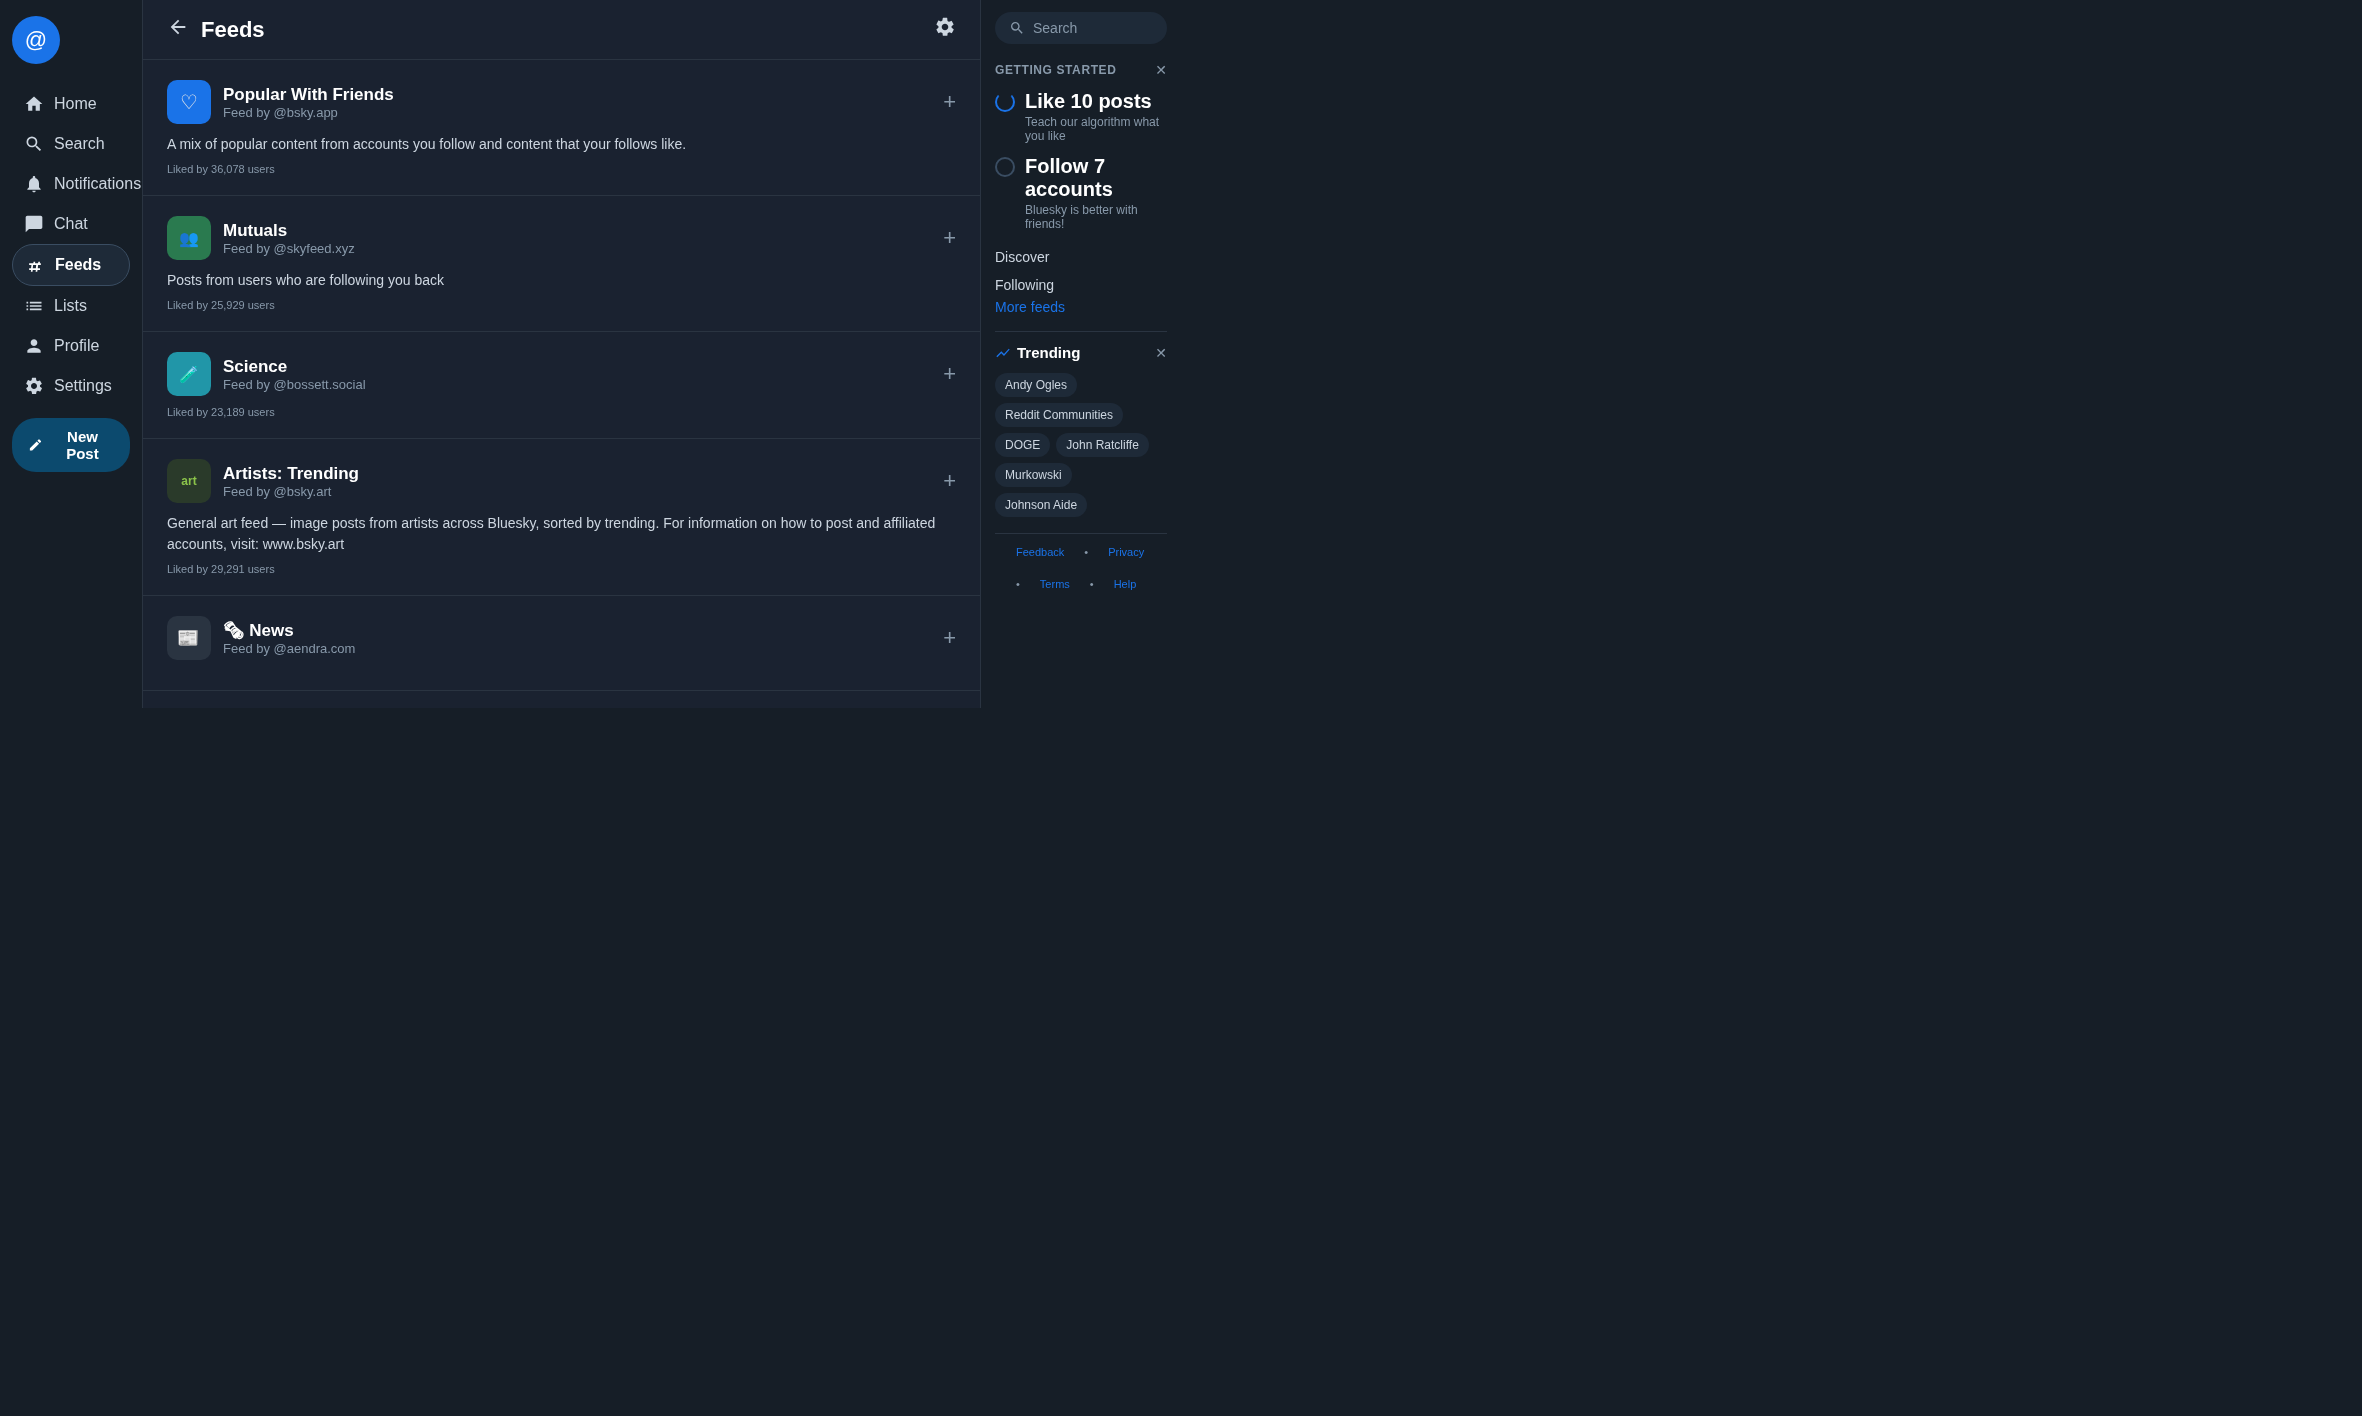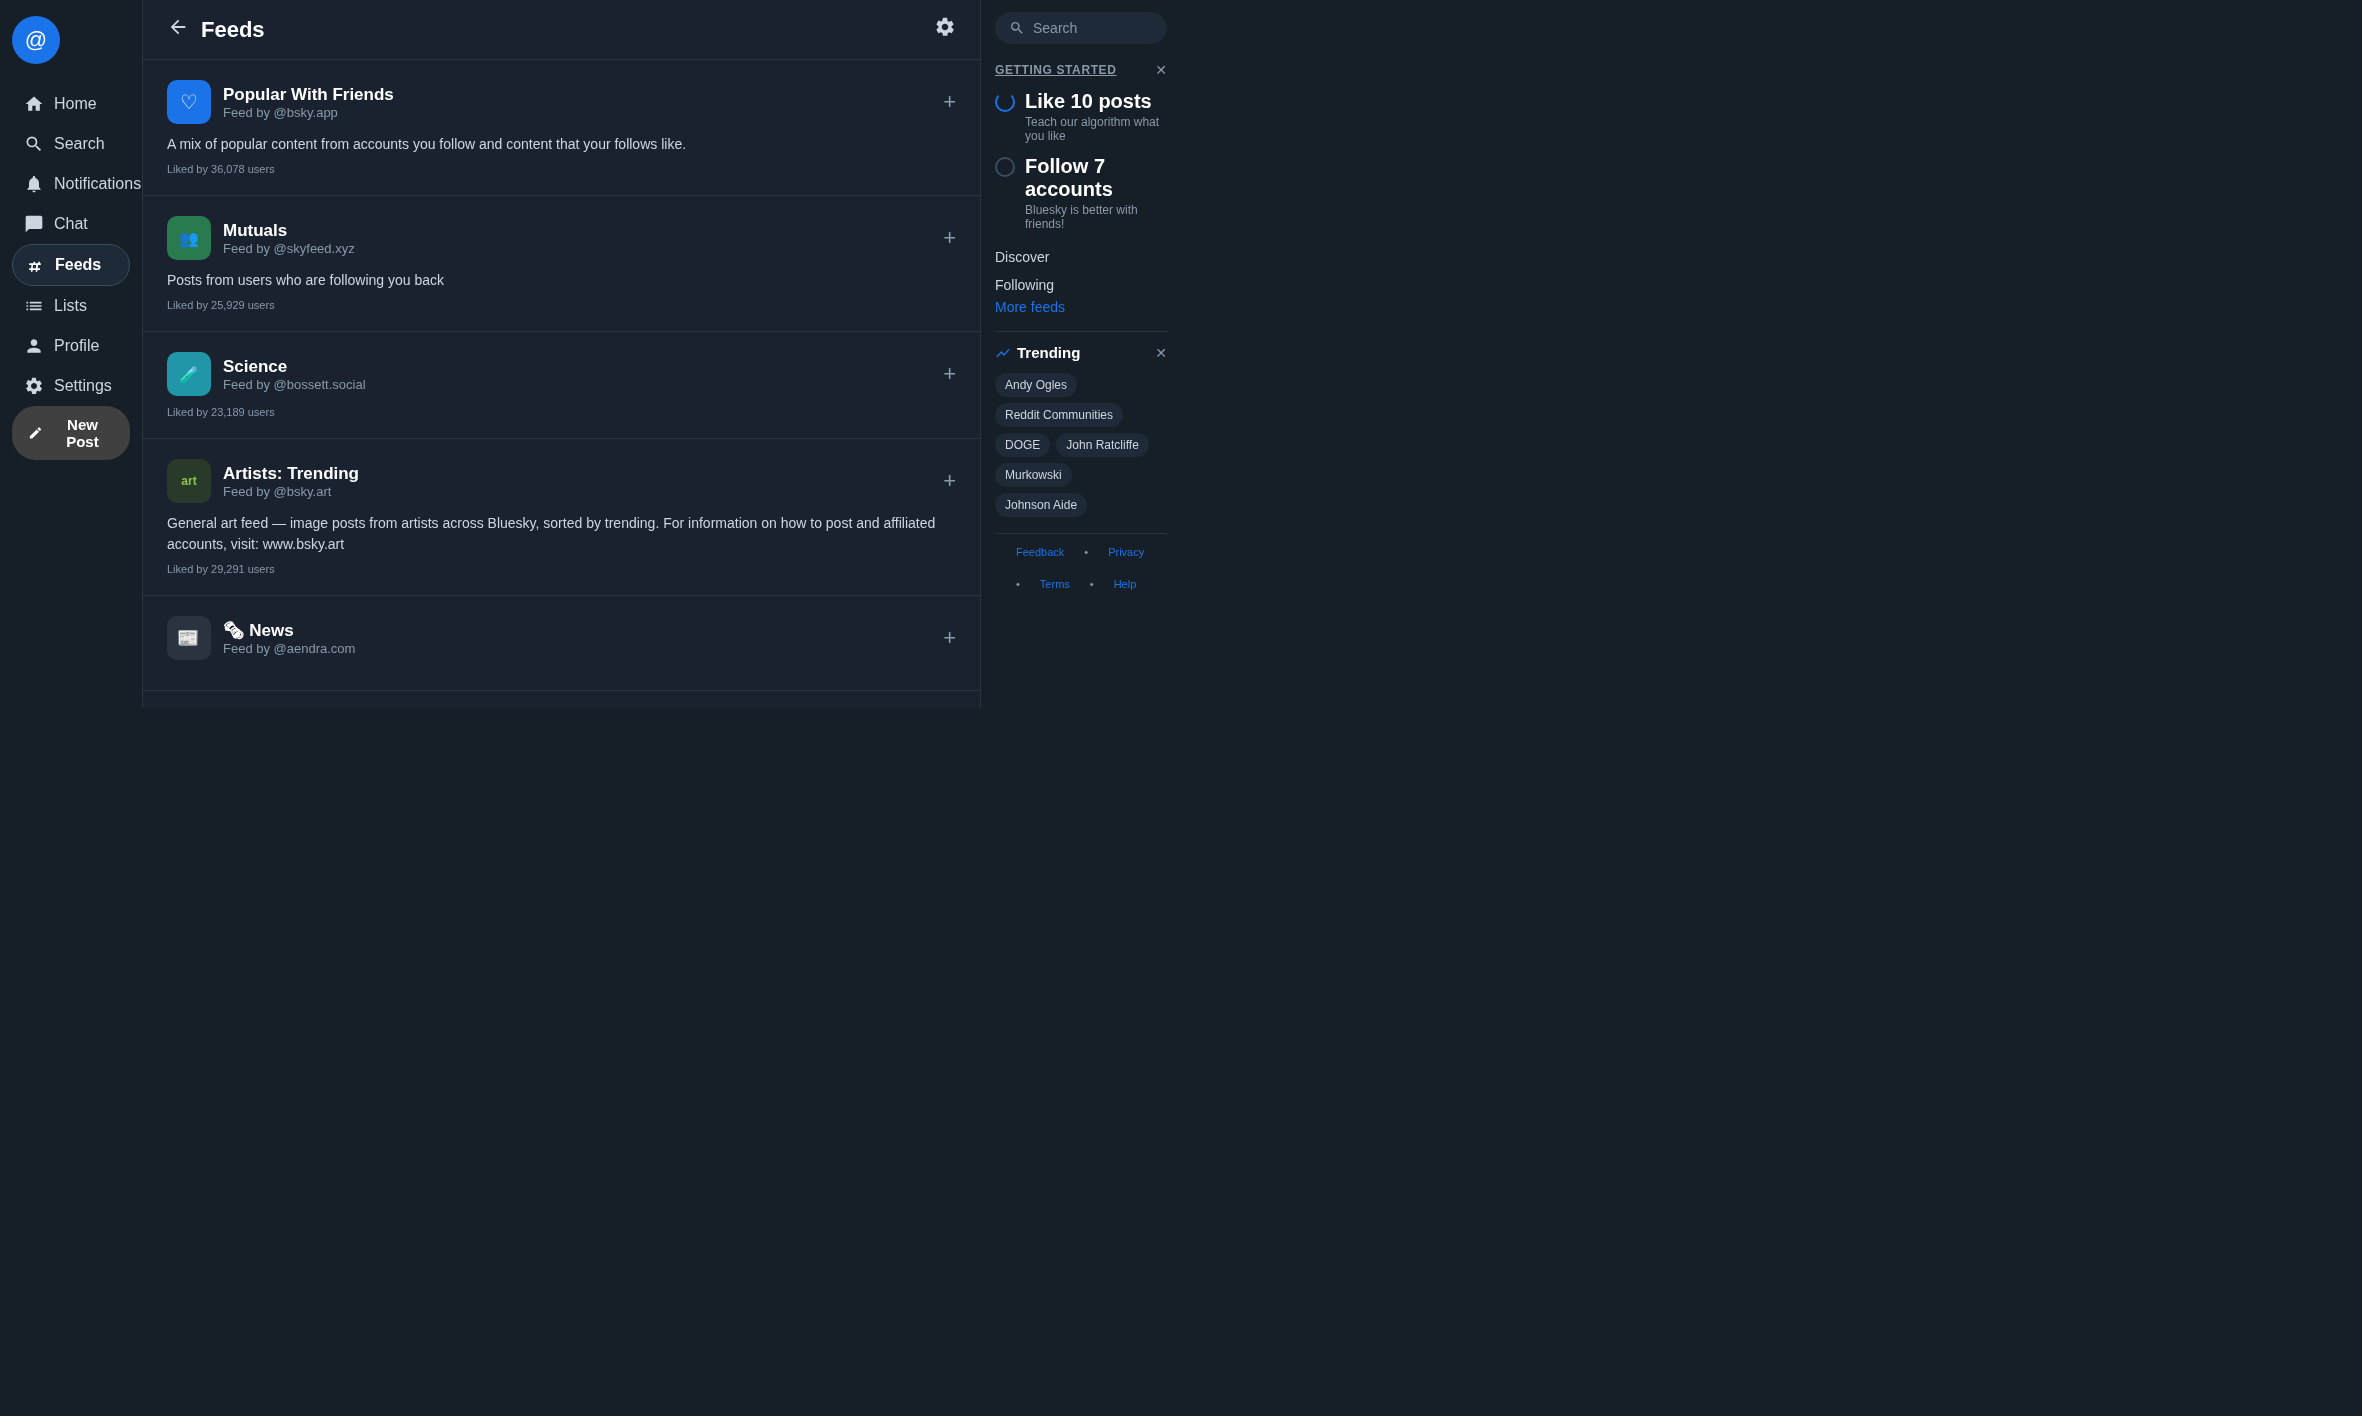--- a/index.html
+++ b/index.html
@@ -58,22 +58,22 @@
     }
     .nav-icon {
       width: 20px;
       height: 20px;
       display: flex;
       align-items: center;
       justify-content: center;
       flex-shrink: 0;
     }
     .new-post-btn {
-      margin-top: 0;
-      background: #404040;
+      margin-top: 12px;
+      background: #0c4a6e;
       color: #fff;
       border: none;
       border-radius: 24px;
       padding: 10px 16px;
       font-size: 15px;
       font-weight: 600;
       cursor: pointer;
       display: flex;
       align-items: center;
       gap: 8px;
@@ -216,21 +216,20 @@
       align-items: center;
       justify-content: space-between;
       margin-bottom: 12px;
     }
     .section-title {
       font-size: 12px;
       font-weight: 700;
       color: #8899aa;
       letter-spacing: 0.05em;
       text-transform: uppercase;
-      text-decoration: underline;
     }
     .close-btn {
       background: none;
       border: none;
       color: #8899aa;
       cursor: pointer;
       font-size: 14px;
     }
 
     .getting-started-item {

